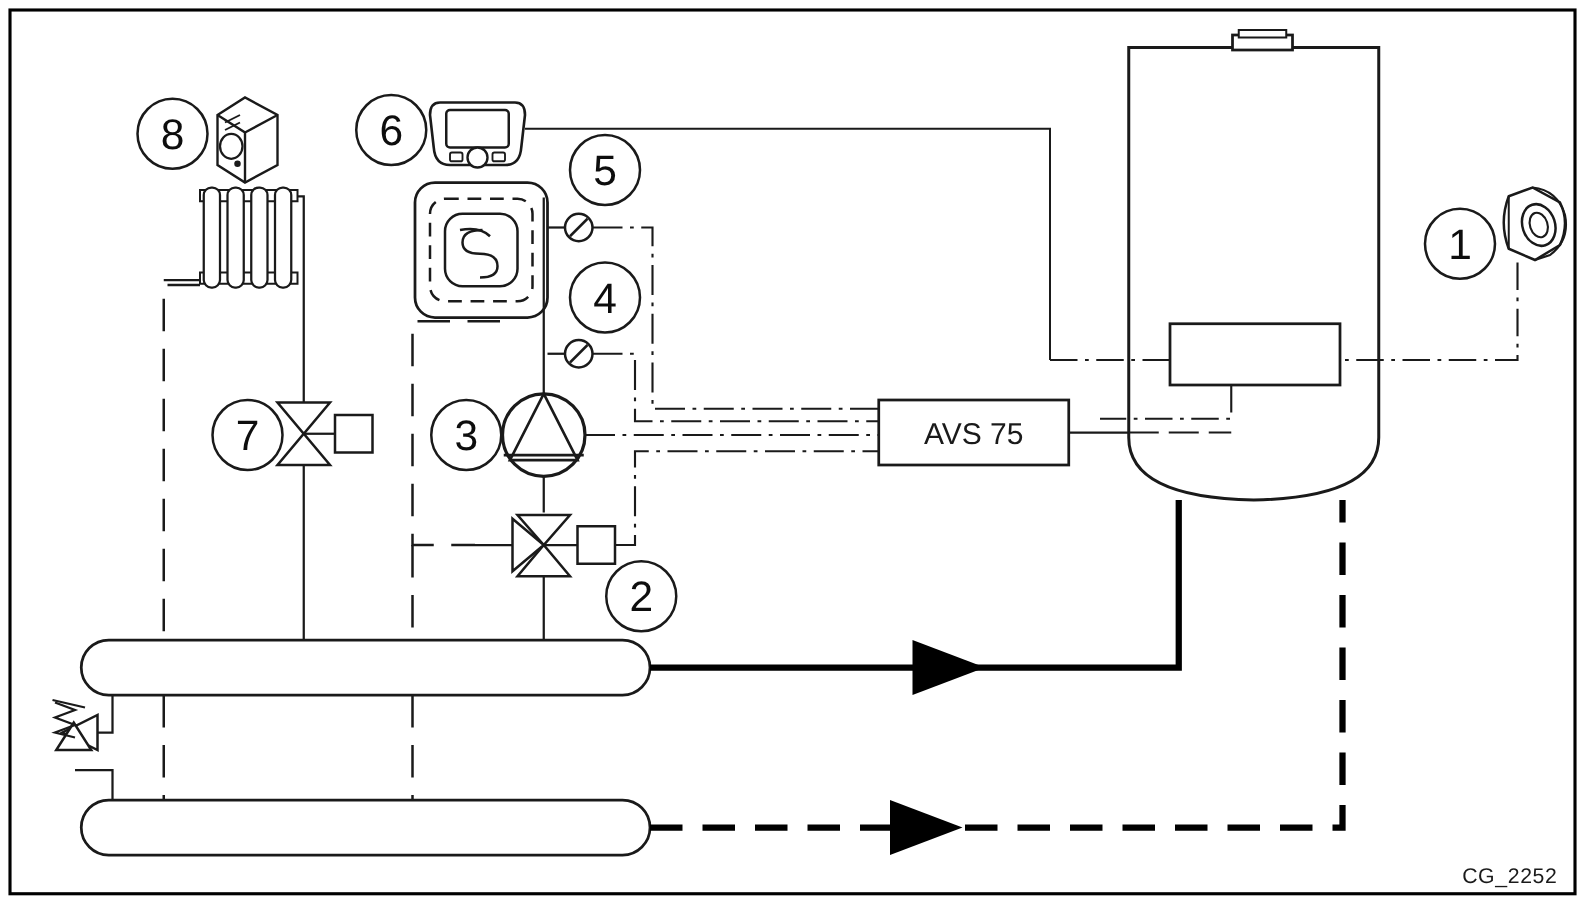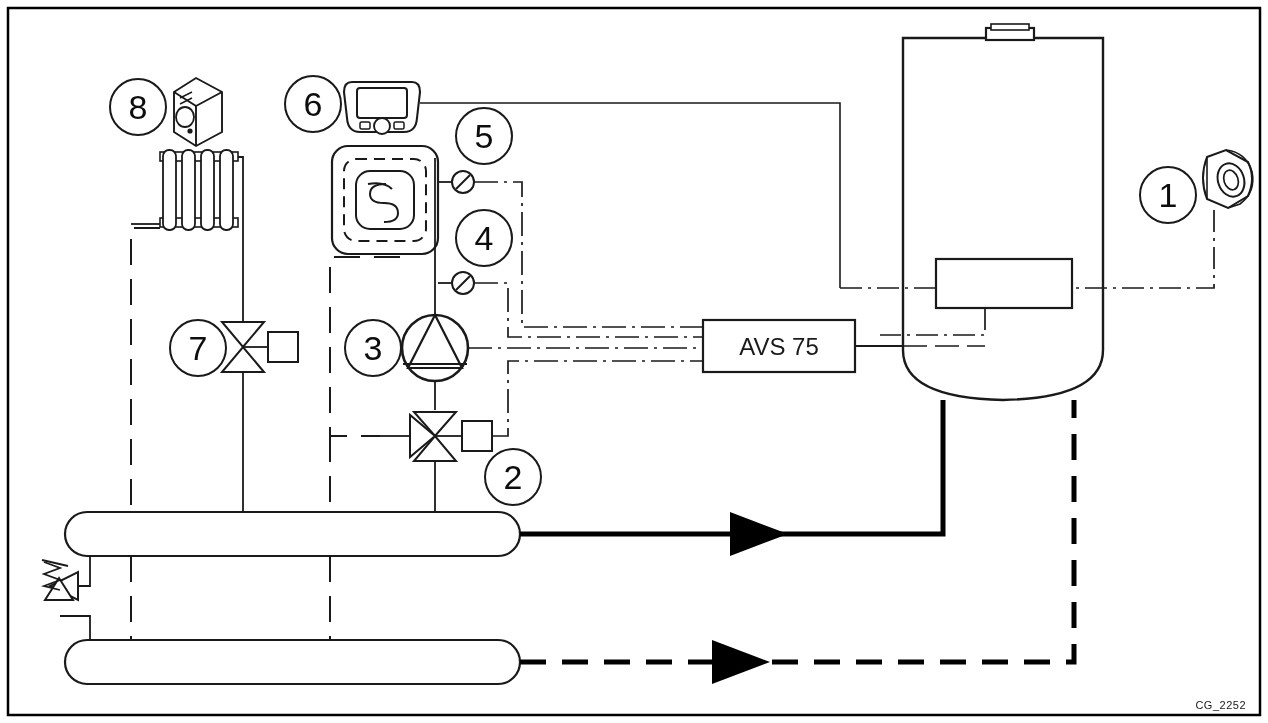--- a/index.html
+++ b/index.html
@@ -18,21 +18,21 @@
   #diagram {
     position: absolute;
     left: 0;
     top: 0;
   }
   .cg-label {
     position: absolute;
     right: 22px;
     bottom: 12px;
     font-family: "Liberation Sans", sans-serif;
-    font-size: 11px;
+    font-size: 17px;
     color: #1a1a1a;
     letter-spacing: 0.5px;
   }
 </style>
 </head>
 <body>
 
 <div id="stage">
 
   <svg id="diagram" width="1268" height="723" viewBox="0 0 1268 723">

